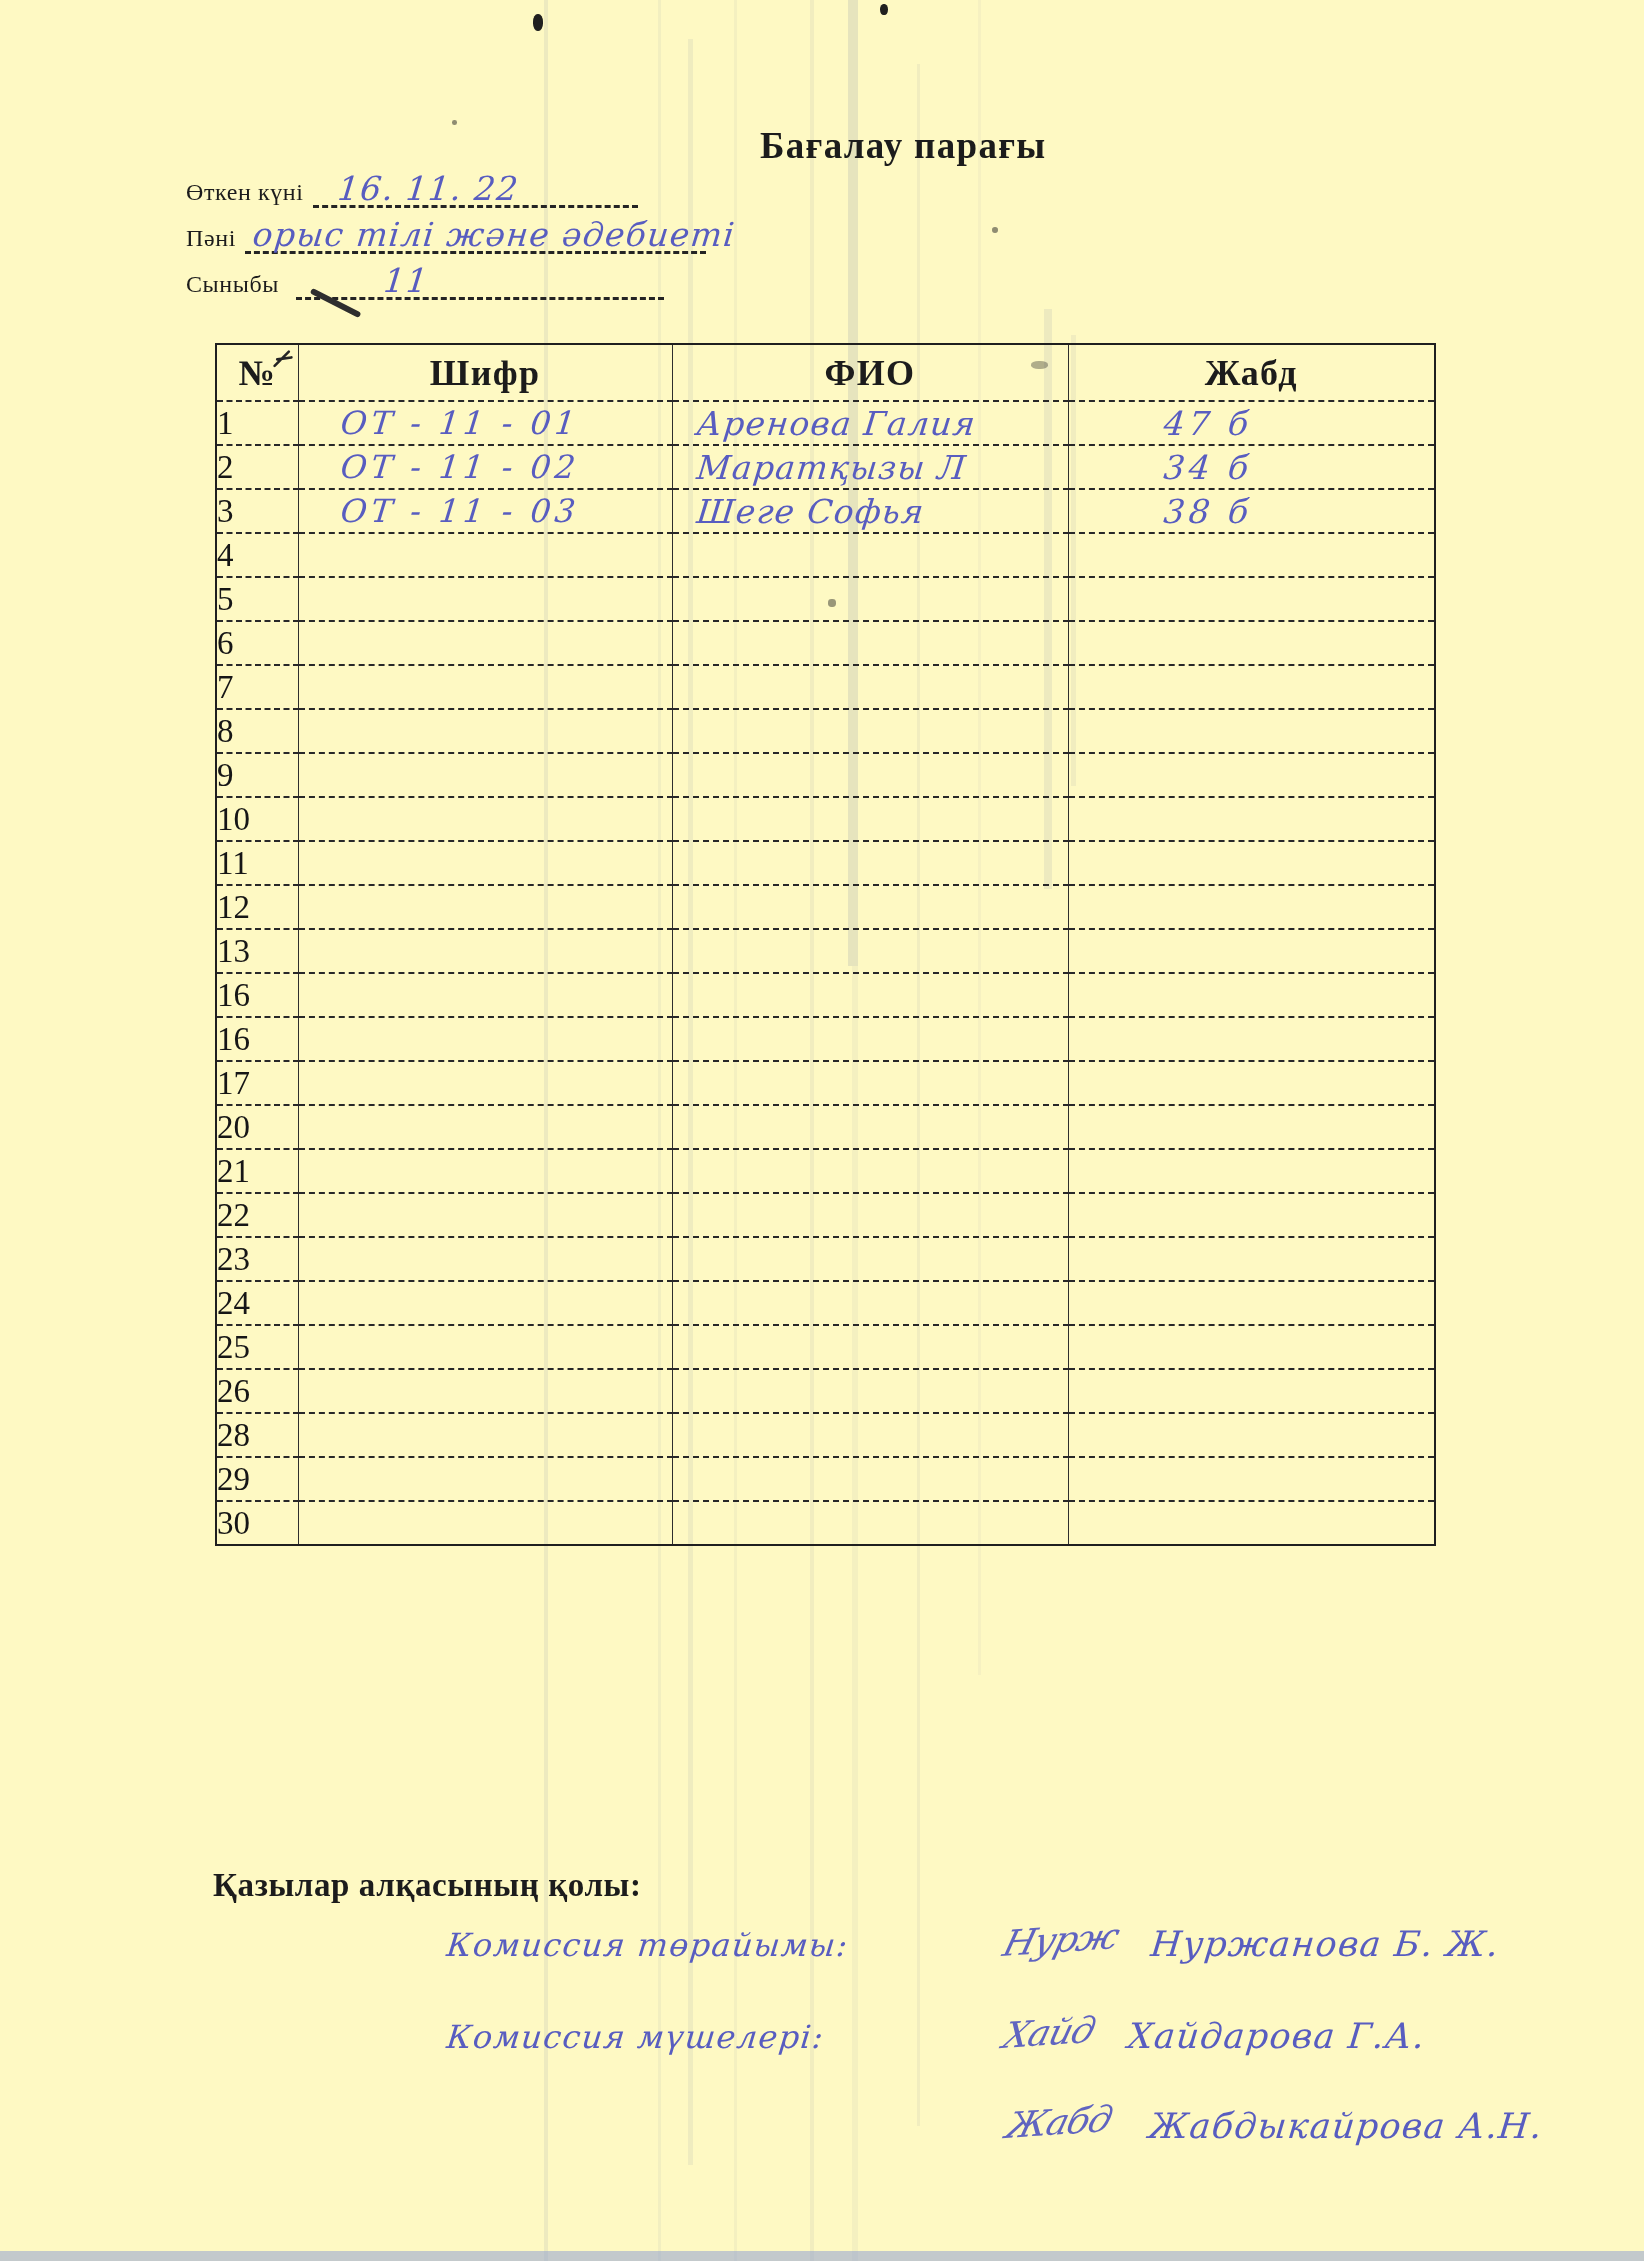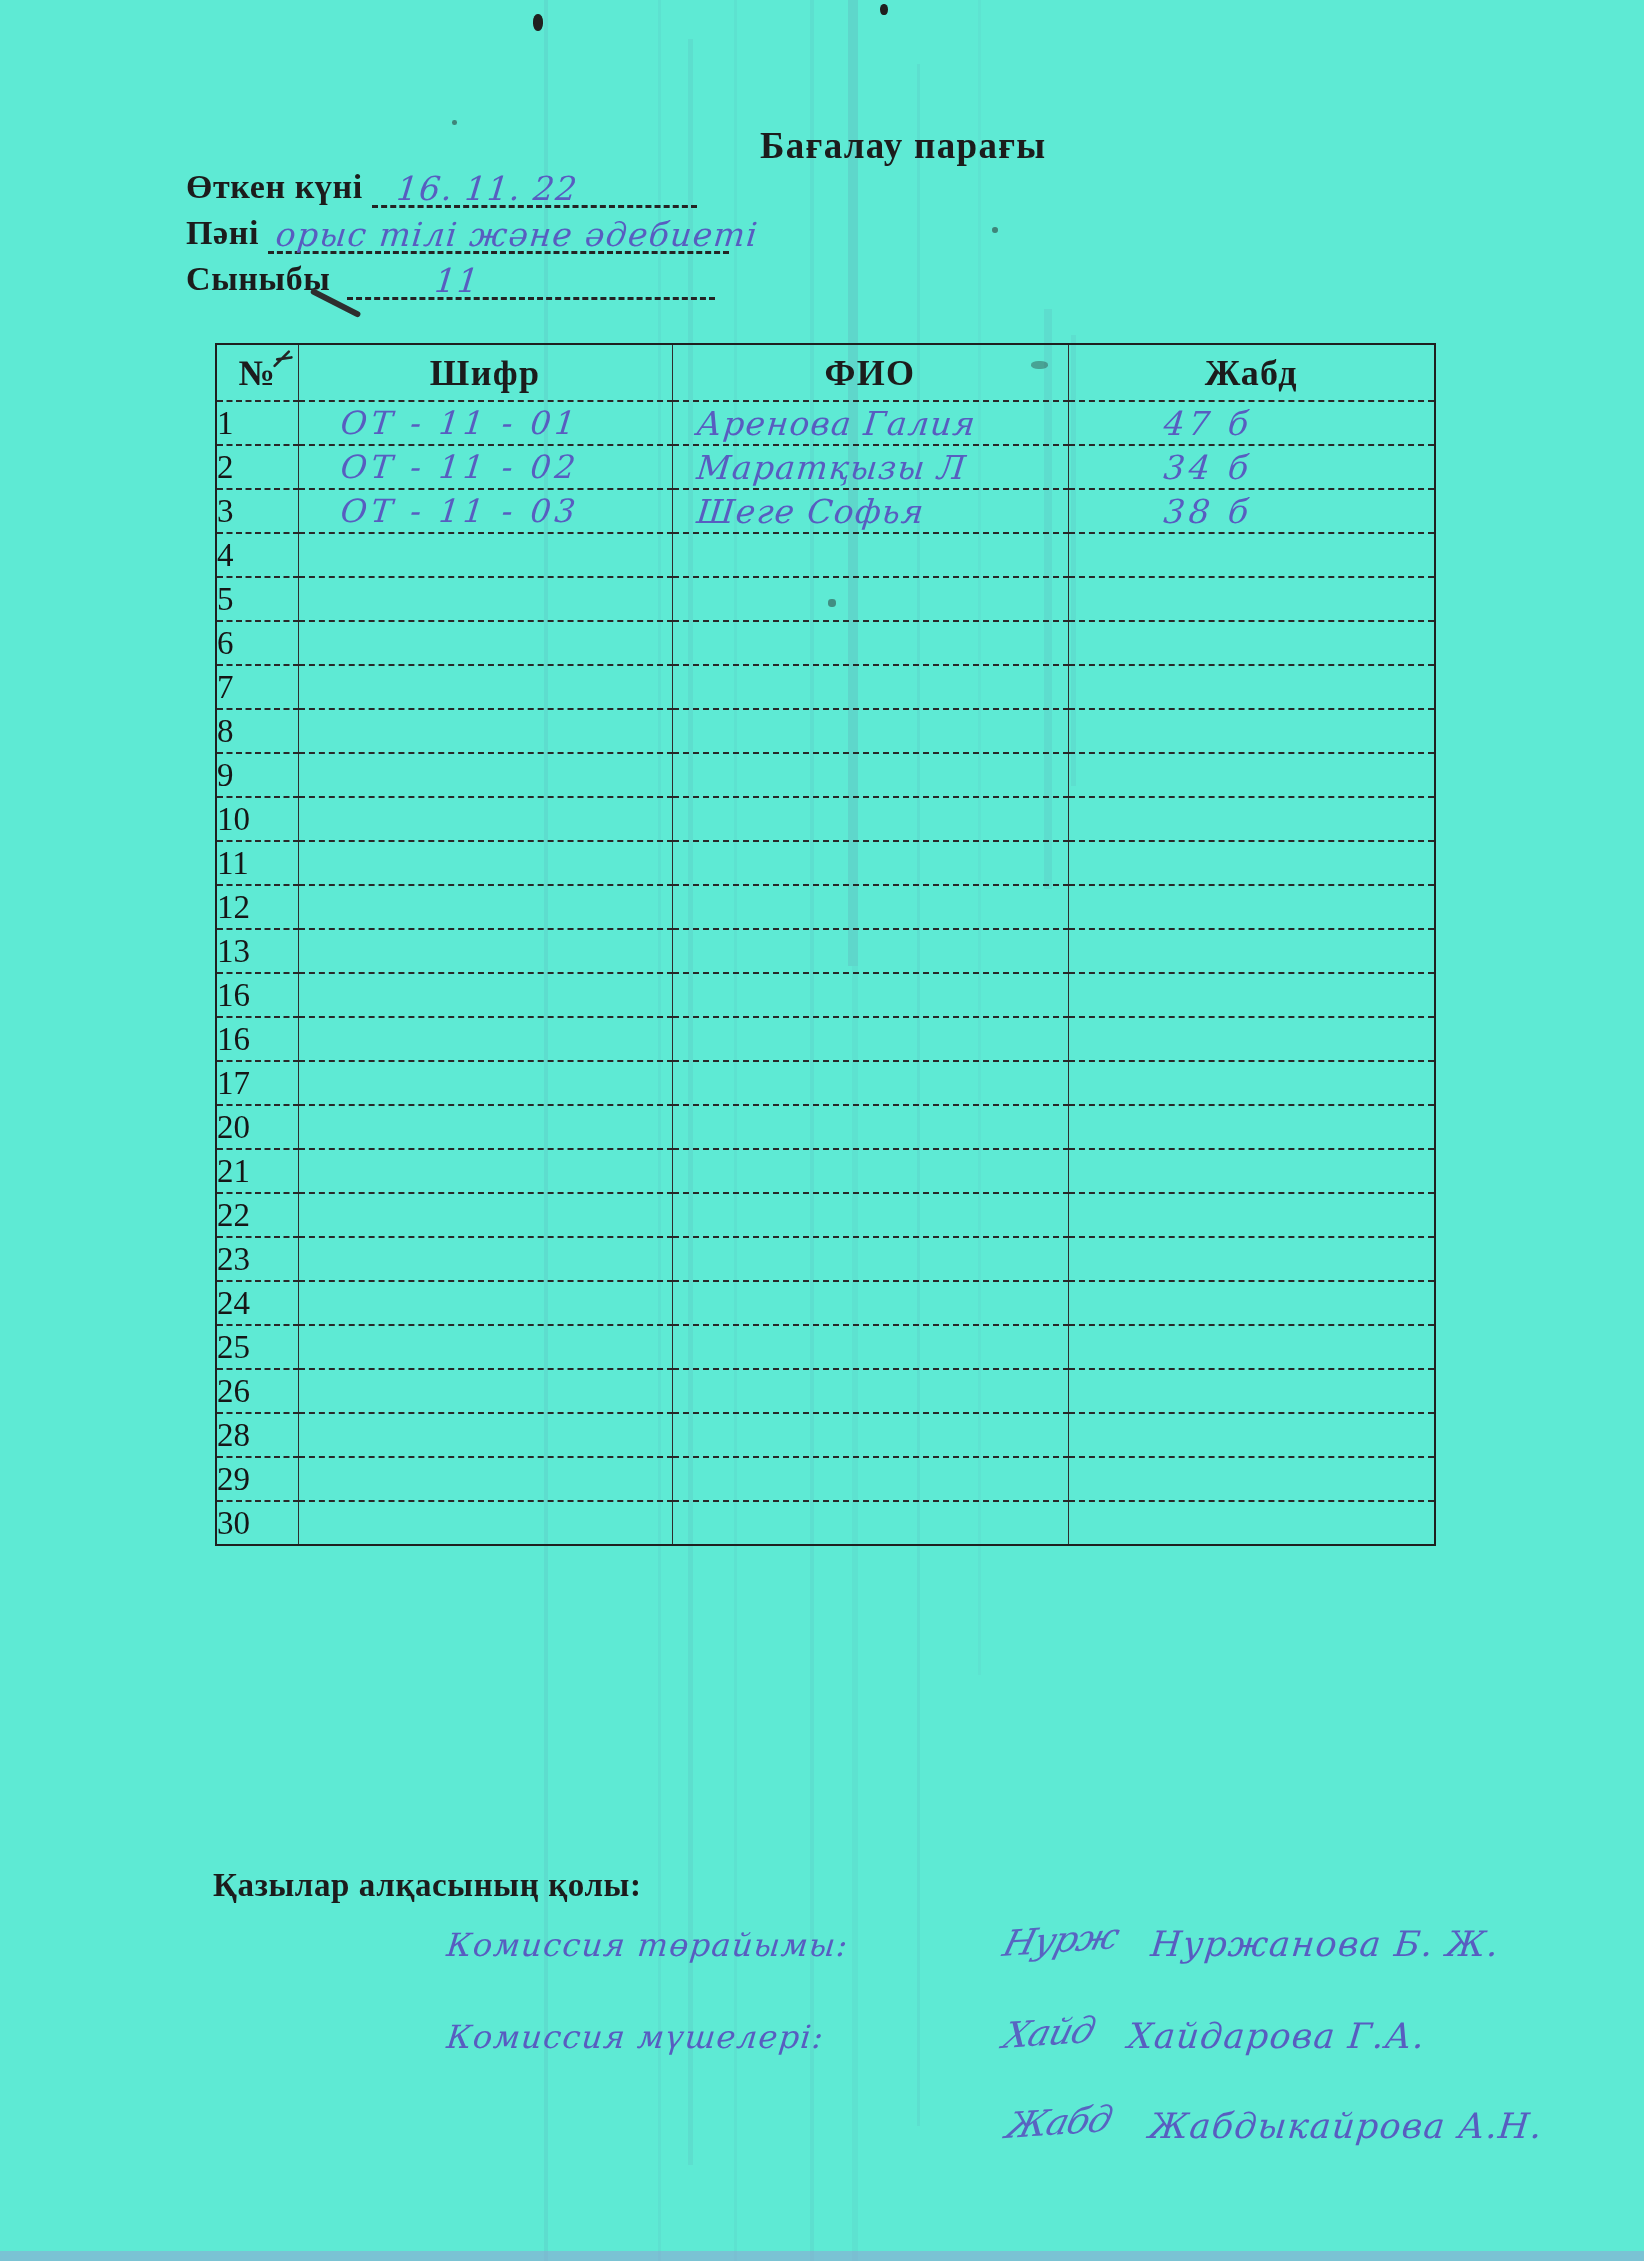--- a/index.html
+++ b/index.html
@@ -4,39 +4,39 @@
 <style>
   :root{
     --ink:#585dc0;
     --print:#1c1c1c;
     --line:#2a2a2a;
   }
   html,body{margin:0;padding:0;background:#e8e8e8;}
   .page{
     position:relative;
     width:1644px;height:2261px;
-    background:#5eead4;
+    background:#fef9c3;
     overflow:hidden;
     font-family:"Liberation Serif", serif;
     color:var(--print);
   }
   
   .artifacts{position:absolute;inset:0;pointer-events:none;}
   .streak{position:absolute;background:#5c6b9c;}
   .speck{position:absolute;background:#20201f;border-radius:45%;}
   .bottom-edge{position:absolute;left:0;top:2251px;width:1644px;height:10.3px;background:rgba(145,162,212,.55);}
   .pen-stroke{position:absolute;left:308px;top:300px;width:55px;height:6.4px;background:#2e2e2e;border-radius:5.2px;transform:rotate(27deg);}
   
   .title{
     position:absolute;left:760px;top:124px;margin:0;
     font-size:37px;font-weight:bold;letter-spacing:1.3px;
   }
   .fields{position:absolute;left:186px;top:162px;}
   .field-line{display:flex;align-items:flex-end;height:46px;}
-  .field-label{font-size:34px;font-weight:bold;letter-spacing:0.6px;line-height:1;padding-bottom:3.9px;}
+  .field-label{font-size:24px;font-weight:normal;letter-spacing:0.6px;line-height:1;padding-bottom:3.9px;}
   .write-line{
     position:relative;display:inline-block;
     border-bottom:3.9px dashed #242424;
     height:41px;margin-left:9px;
   }
   .w1{width:325px;}
   .w2{width:461px;}
   .w3{width:368px;margin-left:17px;}
   .write-line .hw{position:absolute;bottom:-2.6px;white-space:nowrap;}
   .hw-date{left:23px;}

